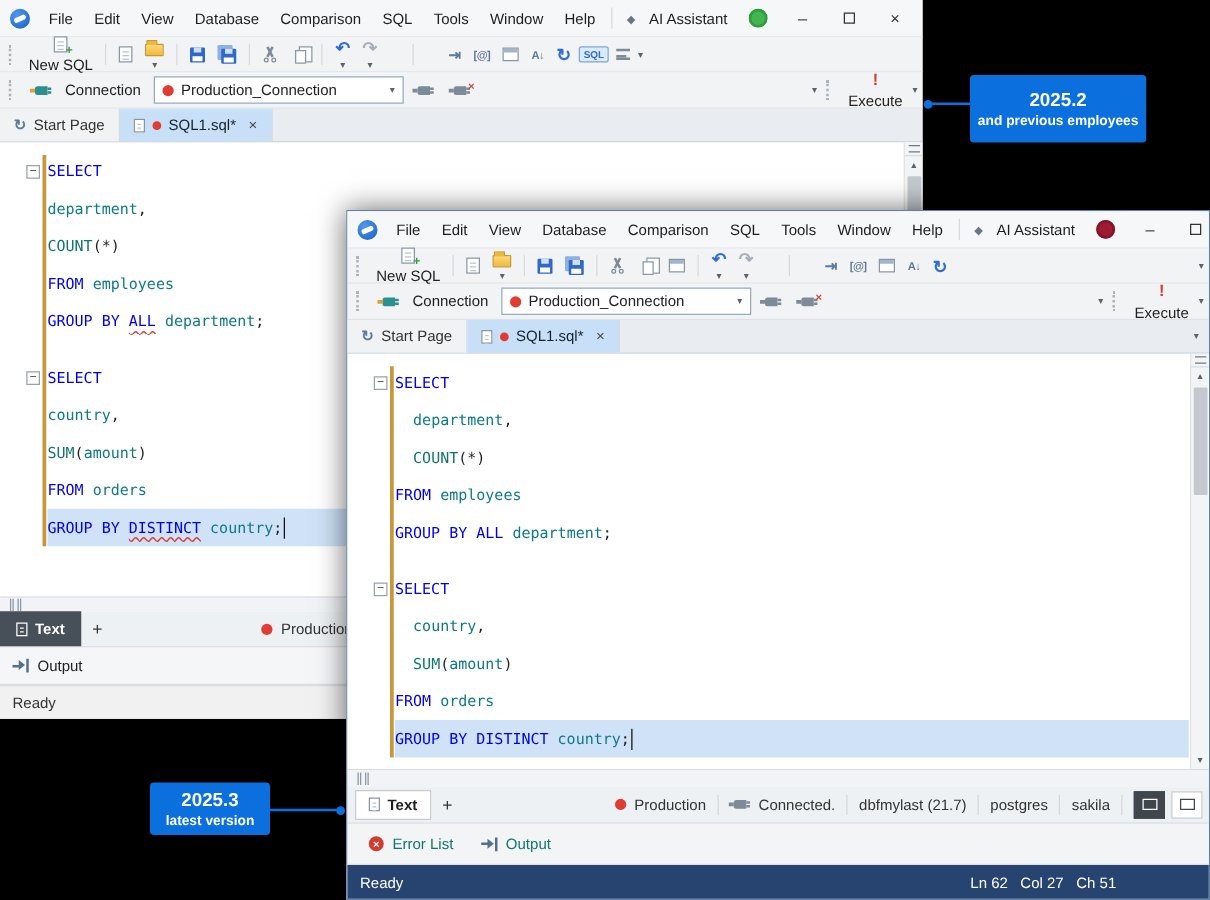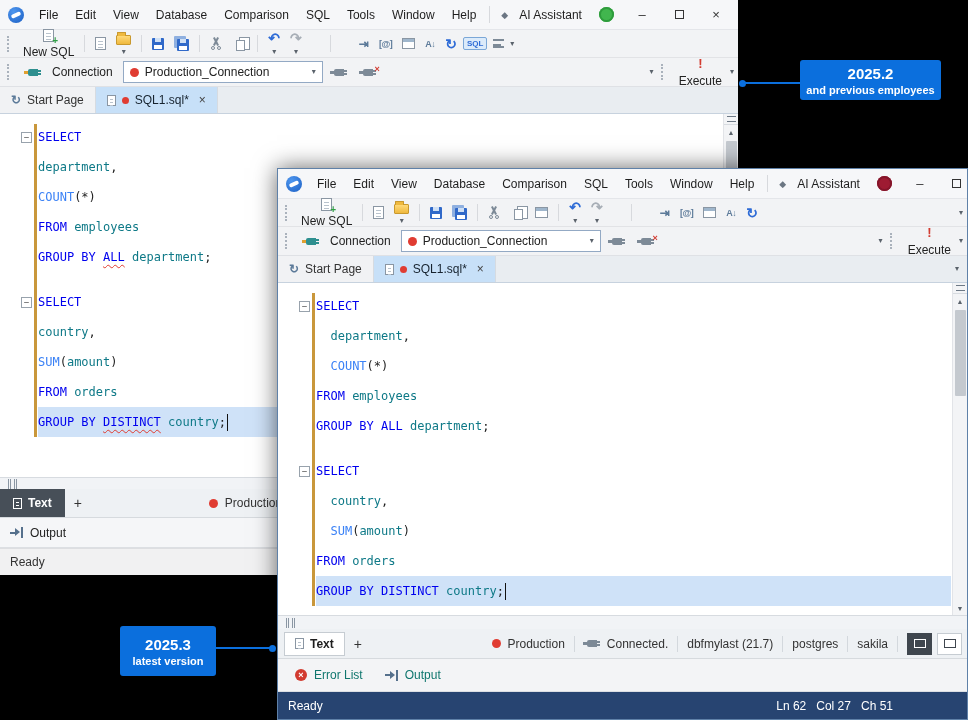--- a/index.html
+++ b/index.html
@@ -116,21 +116,21 @@
   .change-bar{position:absolute;left:34px;top:10px;width:3px;height:313px;background:#c9973b;z-index:2;}
   .code-wrap{position:relative;padding-top:8px;margin-right:16px;z-index:1;}
   .code-line{display:flex;height:30px;align-items:center;}
   .code-gap{height:15px;}
   .code-gutter{width:38px;flex:none;display:flex;align-items:center;padding-left:21px;}
   .fold{width:11px;height:11px;border:1px solid #98a2ac;color:#555;font:9px/9px "DejaVu Sans Mono",monospace;display:inline-flex;align-items:center;justify-content:center;background:#fff;}
   .code-text{flex:1;display:flex;align-items:center;font:12px/30px "DejaVu Sans Mono",monospace;white-space:pre;}
   .code-line.hl .code-text{background:#cfe2f8;}
   .tok-kw{color:#0000ee;}
   .tok-id{color:#0e7987;}
-  .tok-fn{color:#3b82f6;}
+  .tok-fn{color:#0f766e;}
   .tok-pl{color:#1e1e1e;}
   .sq{text-decoration-line:underline;text-decoration-style:wavy;text-decoration-color:#e03b30;text-decoration-thickness:1px;text-underline-offset:3px;text-decoration-skip-ink:none;}
   .caret-bar{width:1px;height:17px;background:#111;margin-left:1px;flex:none;}
 
   .vscroll{position:absolute;right:0;top:0;bottom:0;width:15px;background:#f3f4f6;border-left:1px solid #e2e4e8;display:flex;flex-direction:column;align-items:center;z-index:3;}
   .split-btn{width:15px;height:11px;border-bottom:1px solid #d7dbe0;display:flex;align-items:center;justify-content:center;}
   .split-btn::after{content:"";width:9px;height:4px;border-top:1px solid #6d7986;border-bottom:1px solid #6d7986;}
   .sb-arrow{font-size:7px;color:#5a626b;height:14px;display:flex;align-items:center;justify-content:center;width:100%;}
   .sb-arrow.bottom{position:absolute;bottom:0;}
   .sb-thumb{width:11px;height:86px;background:#c4c9cf;border-radius:1px;margin-top:2px;}
@@ -142,22 +142,22 @@
   .add-tab{width:26px;text-align:center;color:#333;font-size:14px;}
   .conn-status{display:flex;align-items:center;gap:7px;color:#333;white-space:nowrap;}
   .back-conn{margin-left:118px;}
   .status-item{display:flex;align-items:center;gap:6px;color:#333;white-space:nowrap;}
   .panel-tab{display:flex;align-items:center;gap:7px;padding:0 11px;color:#0f766e;white-space:nowrap;}
   .stat{margin-left:10px;}
   .statusbar .pad-right{width:64px;flex:none;}
 
   
   .callout{position:absolute;background:#0b6fdd;color:#fff;text-align:center;border-radius:3px;z-index:5;display:flex;flex-direction:column;justify-content:center;gap:2px;}
-  #callout-old{left:800px;top:60px;width:141px;height:40px;}
-  #callout-new{left:120px;top:626px;width:96px;height:50px;}
+  #callout-old{left:776px;top:60px;width:141px;height:54px;}
+  #callout-new{left:120px;top:626px;width:96px;height:42px;}
   .callout .c1{font-size:15px;font-weight:bold;}
   .callout .c2{font-size:11px;font-weight:bold;}
   .c-line{position:absolute;height:2px;background:#0b6fdd;z-index:5;}
   .c-line.old{left:745px;top:82px;width:55px;}
   .c-line.new{left:216px;top:647px;width:56px;}
   .c-dot{position:absolute;width:7px;height:7px;border-radius:50%;background:#0b6fdd;z-index:5;}
   .c-dot.old{left:739px;top:79.5px;}
   .c-dot.new{left:269px;top:644.5px;}
 </style>
 </head>

